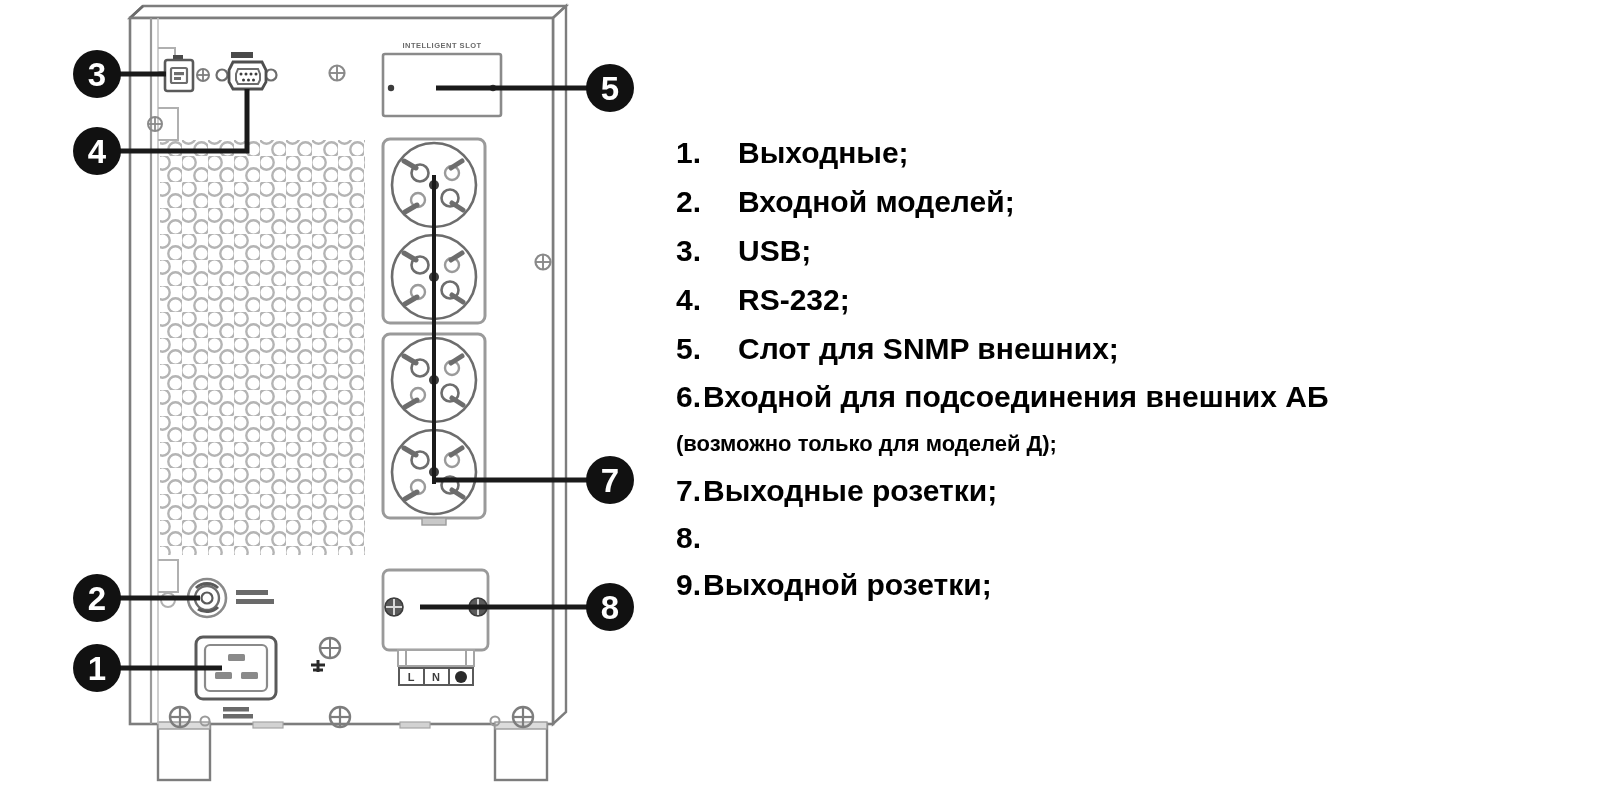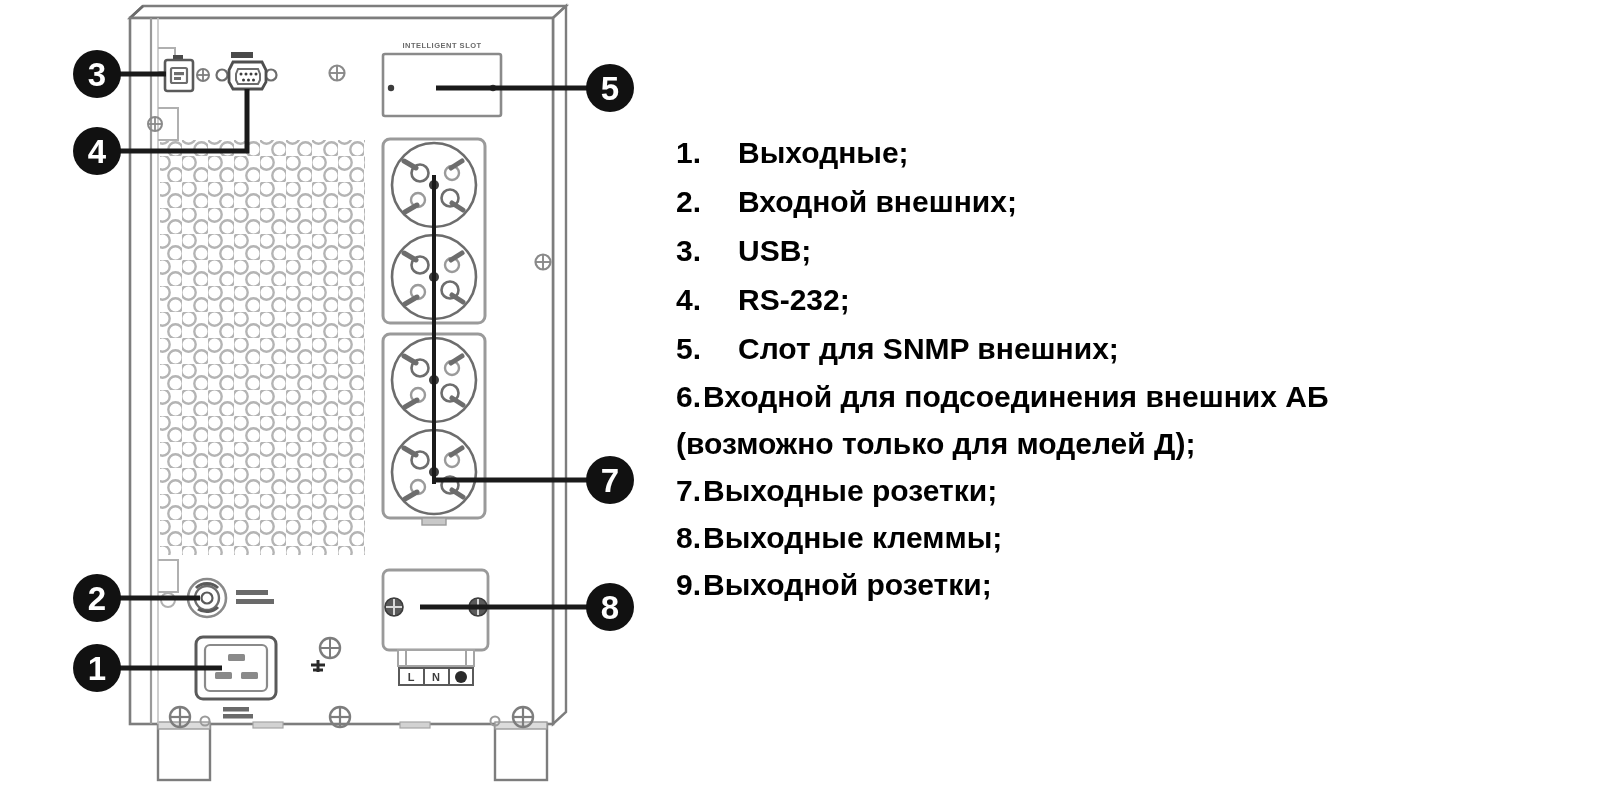--- a/index.html
+++ b/index.html
@@ -67,21 +67,21 @@
     font-size: 30px;
     line-height: 47px;
   }
   .legend-row.tight .legend-num {
     width: 27px;
     flex: 0 0 27px;
   }
   .legend-block {
     color: #000000;
     font-weight: 700;
-    font-size: 30px;
+    font-size: 22px;
     line-height: 47px;
   }
 </style>
 </head>
 <body>
 
 <div id="root">
 
   <div id="diagram-area">
     <svg id="diagram-svg" width="660" height="800" viewBox="0 0 660 800" xmlns="http://www.w3.org/2000/svg">
@@ -382,21 +382,21 @@
   <div id="legend-area">
     <ul class="legend-list">
 
       <li class="legend-row numbered-wide">
         <span class="legend-num">1.</span>
         <span class="legend-text">Выходные;</span>
       </li>
 
       <li class="legend-row numbered-wide">
         <span class="legend-num">2.</span>
-        <span class="legend-text">Входной внешних;</span>
+        <span class="legend-text">Входной моделей;</span>
       </li>
 
       <li class="legend-row numbered-wide">
         <span class="legend-num">3.</span>
         <span class="legend-text">USB;</span>
       </li>
 
       <li class="legend-row numbered-wide">
         <span class="legend-num">4.</span>
         <span class="legend-text">RS-232;</span>
@@ -414,21 +414,20 @@
 
       <li class="legend-block">(возможно только для моделей Д);</li>
 
       <li class="legend-row tight">
         <span class="legend-num">7.</span>
         <span class="legend-text">Выходные розетки;</span>
       </li>
 
       <li class="legend-row tight">
         <span class="legend-num">8.</span>
-        <span class="legend-text">Выходные клеммы;</span>
       </li>
 
       <li class="legend-row tight">
         <span class="legend-num">9.</span>
         <span class="legend-text">Выходной розетки;</span>
       </li>
 
     </ul>
   </div>
 

